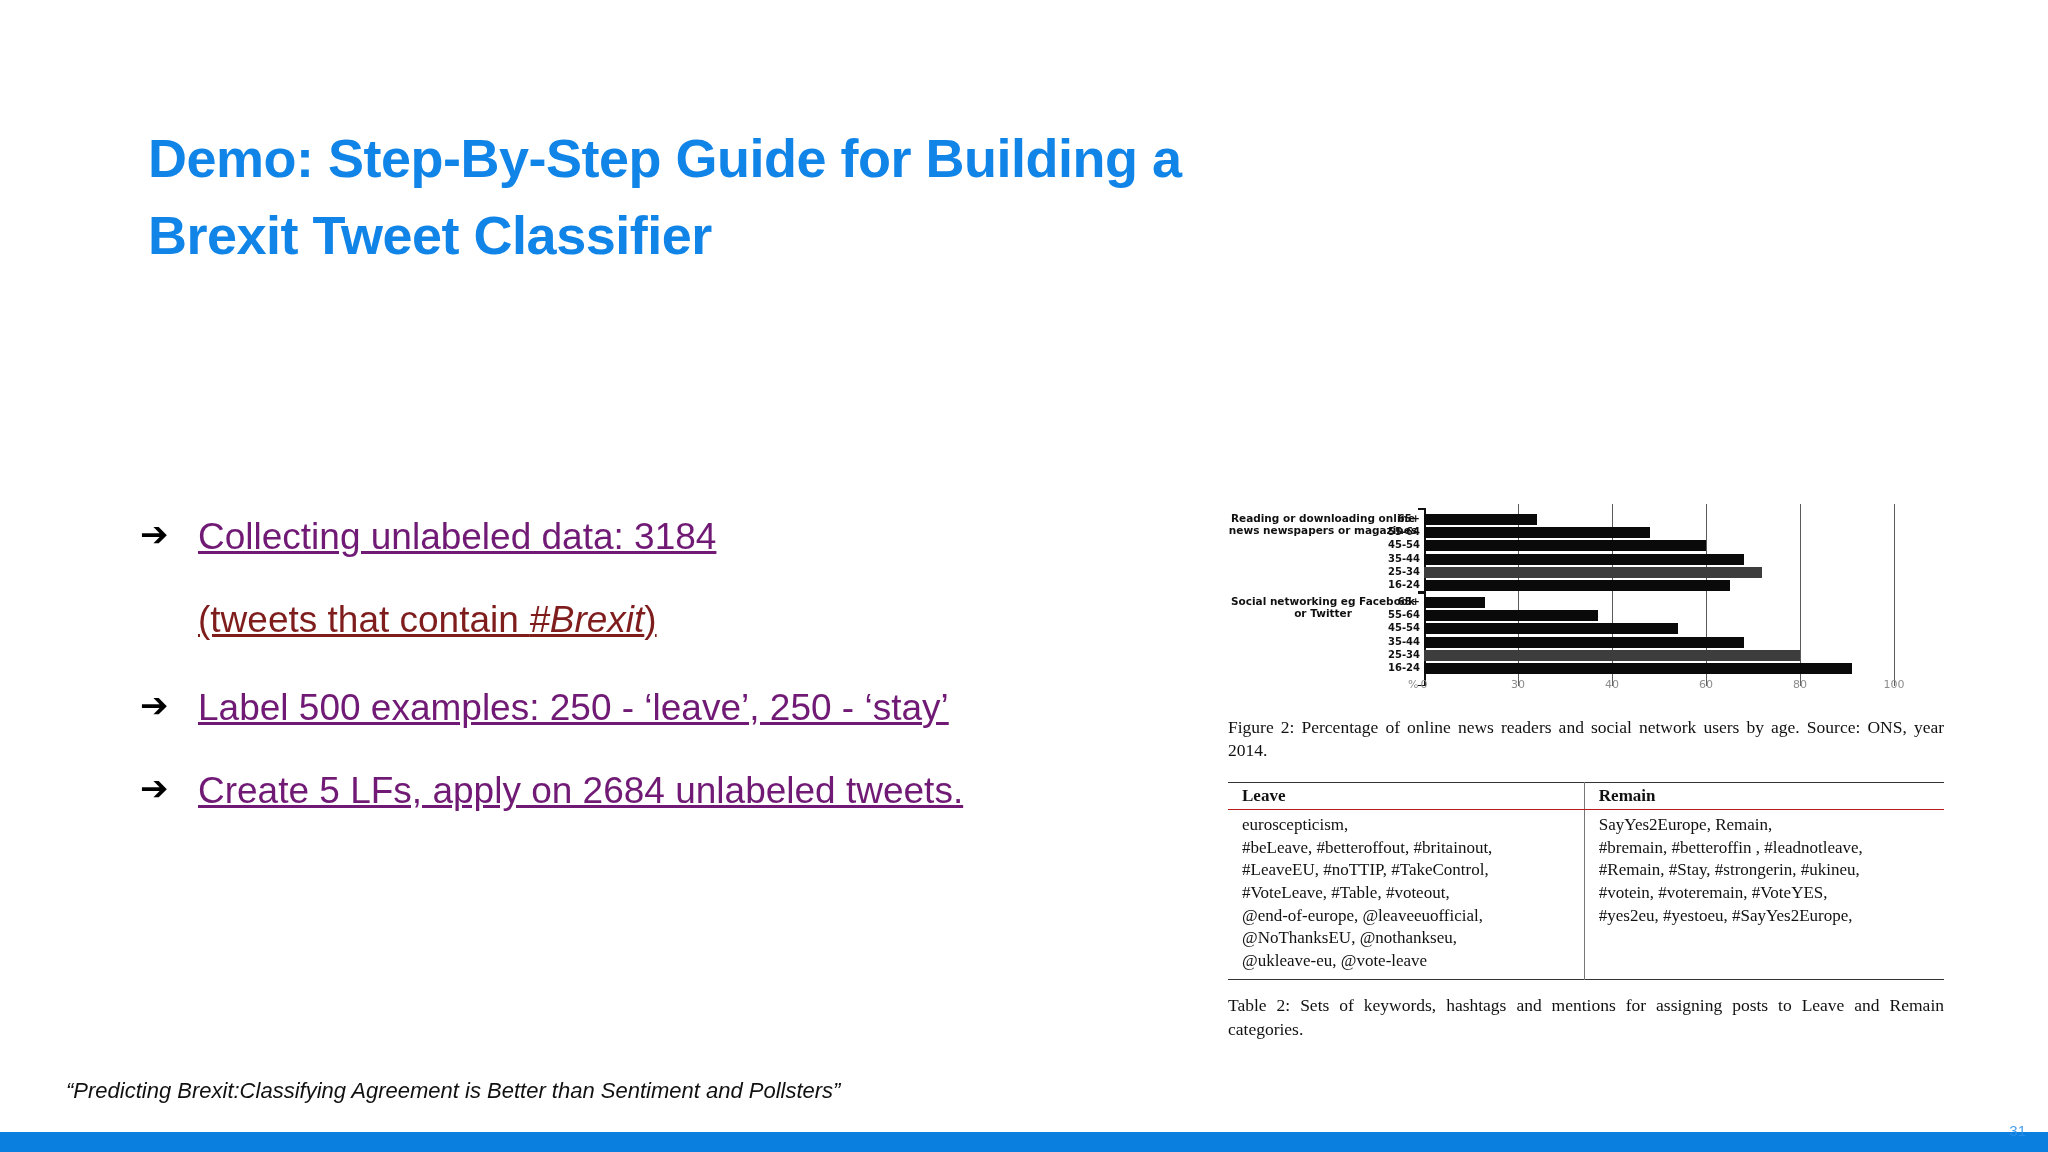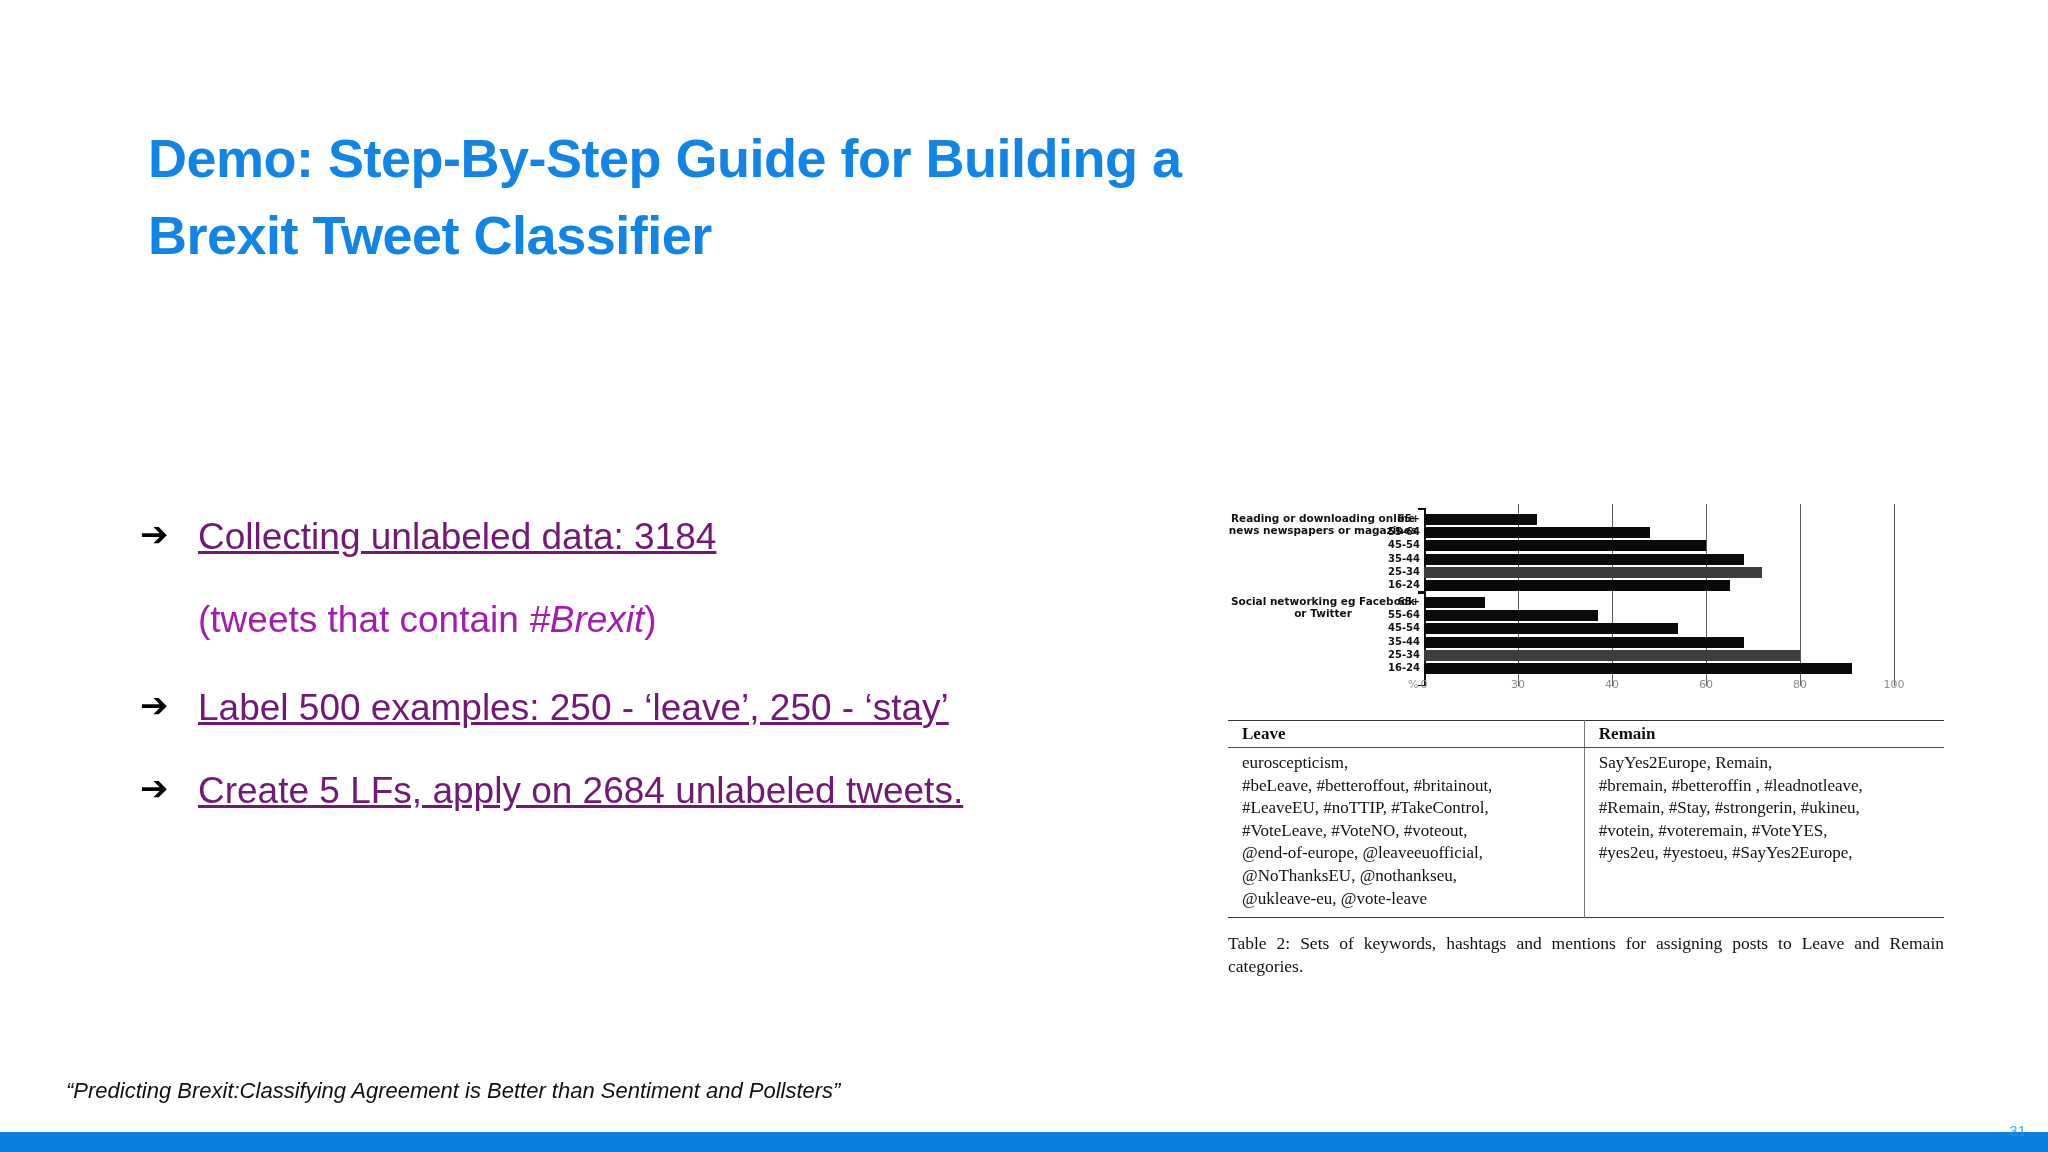--- a/index.html
+++ b/index.html
@@ -53,26 +53,27 @@
   .bullet-text {
     flex: 1 1 auto;
     color: #701a75;
     font-size: 37px;
     line-height: 1.55;
     white-space: nowrap;
     text-decoration: underline;
   }
   .bullet-sub {
     margin-left: 58px;
-    color: #a21caf;
+    color: #7f1d1d;
     font-size: 37px;
     line-height: 1.55;
     margin-top: 14px;
     margin-bottom: 30px;
     white-space: nowrap;
+    text-decoration: underline;
   }
   .ital { font-style: italic; }
 
   
   #footer-citation {
     position: absolute;
     left: 66px;
     top: 1078px;
     font-size: 22px;
     font-style: italic;
@@ -351,35 +352,36 @@
       <span id="axis-percent-sign">%</span>
     <span class="axis-tick-text" style="left: 0px;">0</span>
         <span class="axis-tick-text" style="left: 94px;">30</span>
         <span class="axis-tick-text" style="left: 188px;">40</span>
         <span class="axis-tick-text" style="left: 282px;">60</span>
         <span class="axis-tick-text" style="left: 376px;">80</span>
         <span class="axis-tick-text" style="left: 470px;">100</span>
       </div>
   </div>
 
+  <div class="paper-caption" id="figure-caption">Figure 2: Percentage of online news readers and social network users by age. Source: ONS, year 2014.</div>
 
   <table id="keyword-table">
     <thead>
       <tr class="tbl-rule-top">
         <th class="th-cell col-left tbl-rule-mid">Leave</th>
         <th class="th-cell col-right tbl-rule-mid">Remain</th>
       </tr>
     </thead>
     <tbody>
       <tr class="tbl-rule-bottom">
         <td class="body-cell col-left" id="leave-cell">
             <span class="kw-line">euroscepticism,</span>
             <span class="kw-line">#beLeave, #betteroffout, #britainout,</span>
             <span class="kw-line">#LeaveEU, #noTTIP, #TakeControl,</span>
-            <span class="kw-line">#VoteLeave, #VoteNO, #voteout,</span>
+            <span class="kw-line">#VoteLeave, #Table, #voteout,</span>
             <span class="kw-line">@end-of-europe, @leaveeuofficial,</span>
             <span class="kw-line">@NoThanksEU, @nothankseu,</span>
             <span class="kw-line">@ukleave-eu, @vote-leave</span>
           </td>
         <td class="body-cell col-right" id="remain-cell">
             <span class="kw-line">SayYes2Europe, Remain,</span>
             <span class="kw-line">#bremain, #betteroffin , #leadnotleave,</span>
             <span class="kw-line">#Remain, #Stay, #strongerin, #ukineu,</span>
             <span class="kw-line">#votein, #voteremain, #VoteYES,</span>
             <span class="kw-line">#yes2eu, #yestoeu, #SayYes2Europe,</span>

